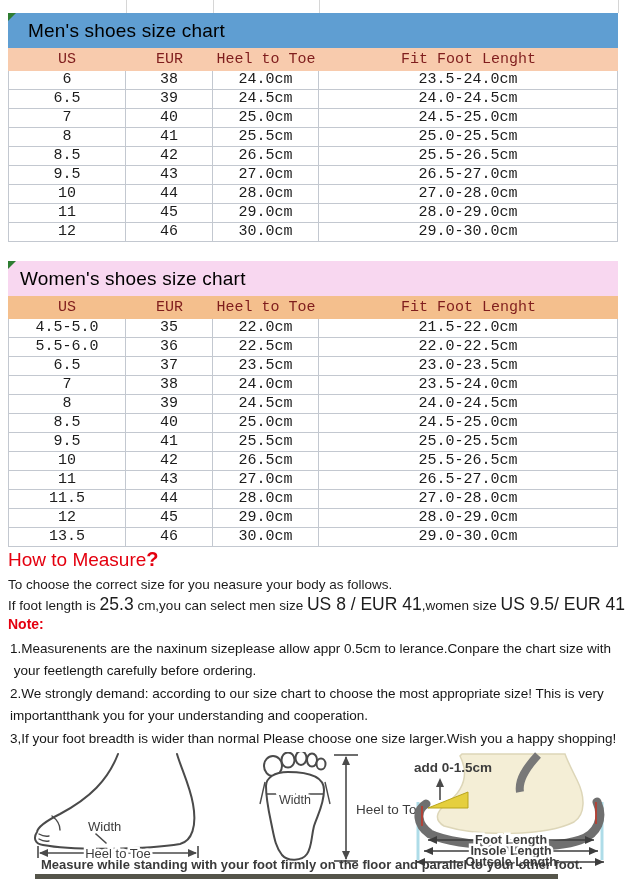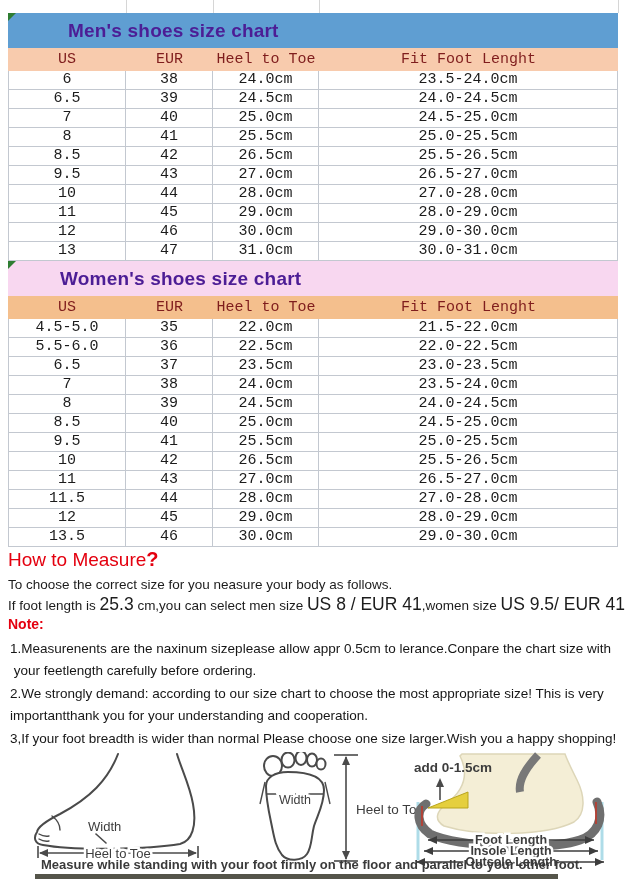--- a/index.html
+++ b/index.html
@@ -6,21 +6,21 @@
   #page{position:relative;width:628px;height:879px;background:#ffffff;overflow:hidden;
         font-family:"Liberation Sans","DejaVu Sans",sans-serif;}
 
   
   .gridtick{position:absolute;top:0;width:1px;height:13px;background:#d6d6d6;}
 
   
   .title-bar{position:absolute;left:8px;width:610px;height:35px;display:flex;align-items:center;}
   .title-bar .flag{position:absolute;left:0;top:0;width:0;height:0;
         border-top:8px solid var(--flag-green);border-right:8px solid transparent;}
-  .title-text{font-size:19px;font-weight:bold;color:#4c1d95;letter-spacing:.2px;margin-left:40px;}
+  .title-text{font-size:19px;font-weight:normal;color:#000000;letter-spacing:.2px;}
   #mens-bar{top:13px;background:var(--mens-bar);}
   #mens-bar .title-text{padding-left:20px;}
   #womens-bar{top:261px;background:var(--womens-bar);}
   #womens-bar .title-text{padding-left:12px;text-align:right;}
 
   
   .size-table{position:absolute;left:8px;width:610px;}
   #mens-table{top:48px;}
   #womens-table{top:296px;}
   .trow{display:grid;grid-template-columns:118px 87px 106px 1fr;}
@@ -123,26 +123,20 @@
         <div class="tcell">11</div>
         <div class="tcell">45</div>
         <div class="tcell">29.0cm</div>
         <div class="tcell">28.0-29.0cm</div>
       </div>
       <div class="trow body">
         <div class="tcell">12</div>
         <div class="tcell">46</div>
         <div class="tcell">30.0cm</div>
         <div class="tcell">29.0-30.0cm</div>
-      </div>
-      <div class="trow body">
-        <div class="tcell">13</div>
-        <div class="tcell">47</div>
-        <div class="tcell">31.0cm</div>
-        <div class="tcell">30.0-31.0cm</div>
       </div>
     </div>
 
   <div id="womens-bar" class="title-bar">
     <span class="flag"></span>
     <span class="title-text">Women's  shoes size chart</span>
   </div>
   <div id="womens-table" class="size-table">
       <div class="trow head">
         <div class="tcell">US</div>

